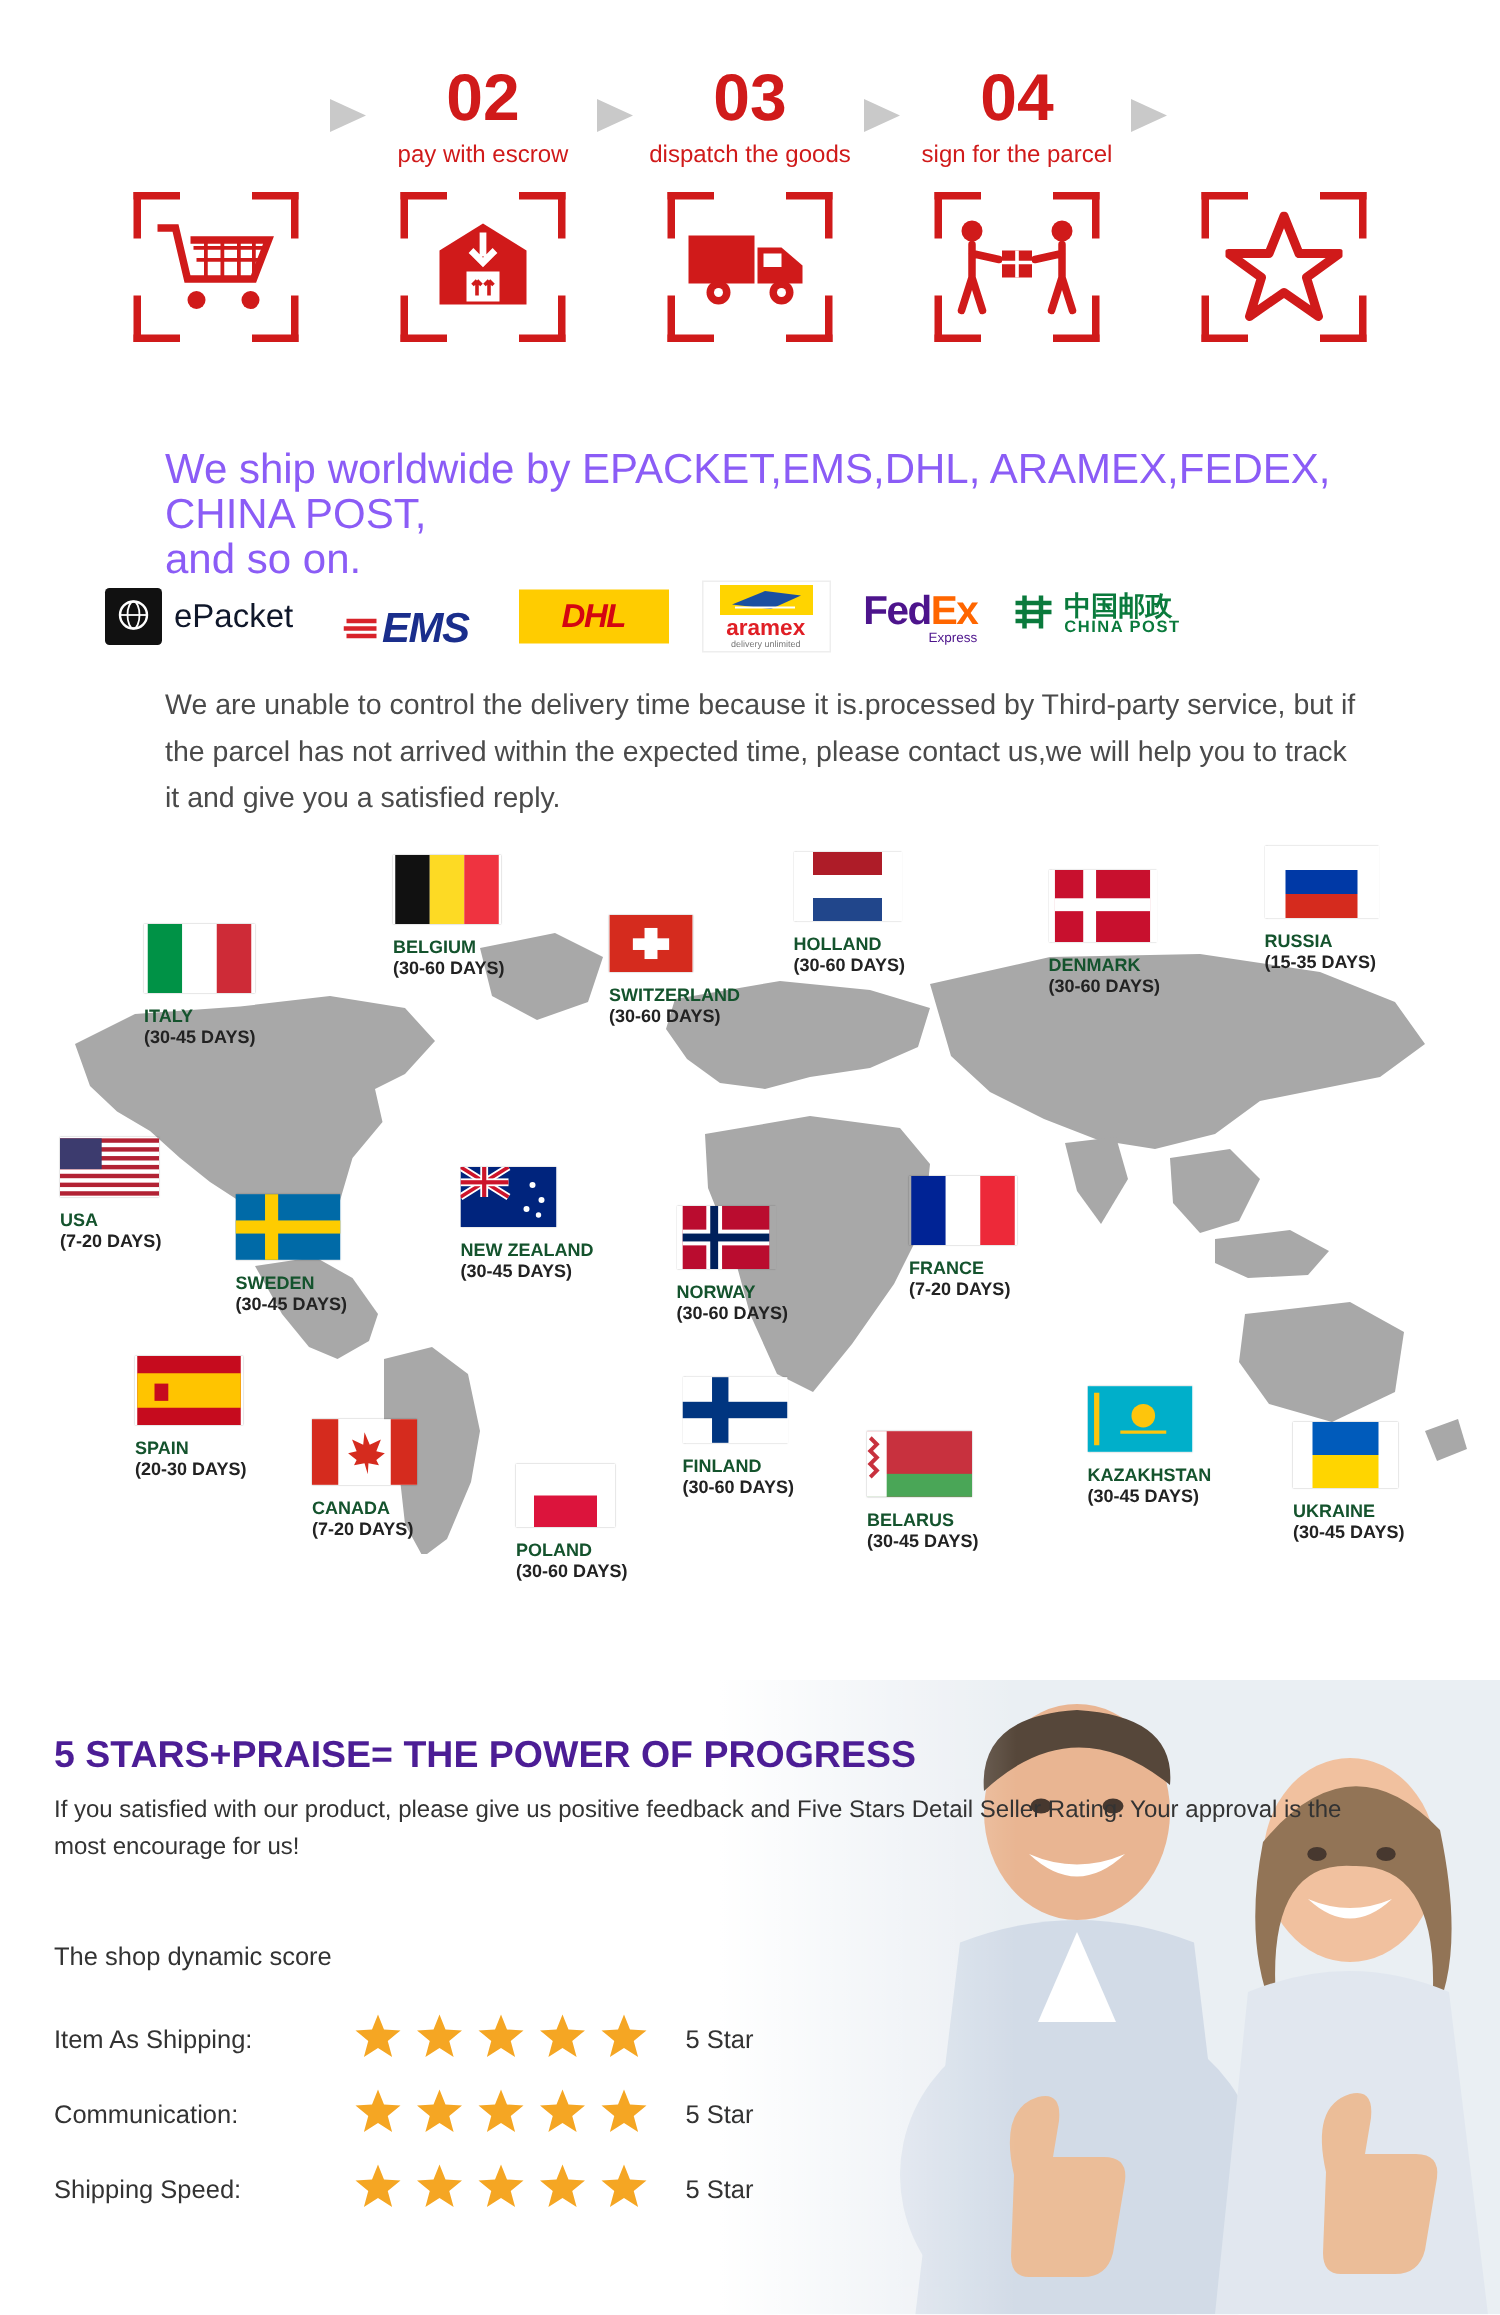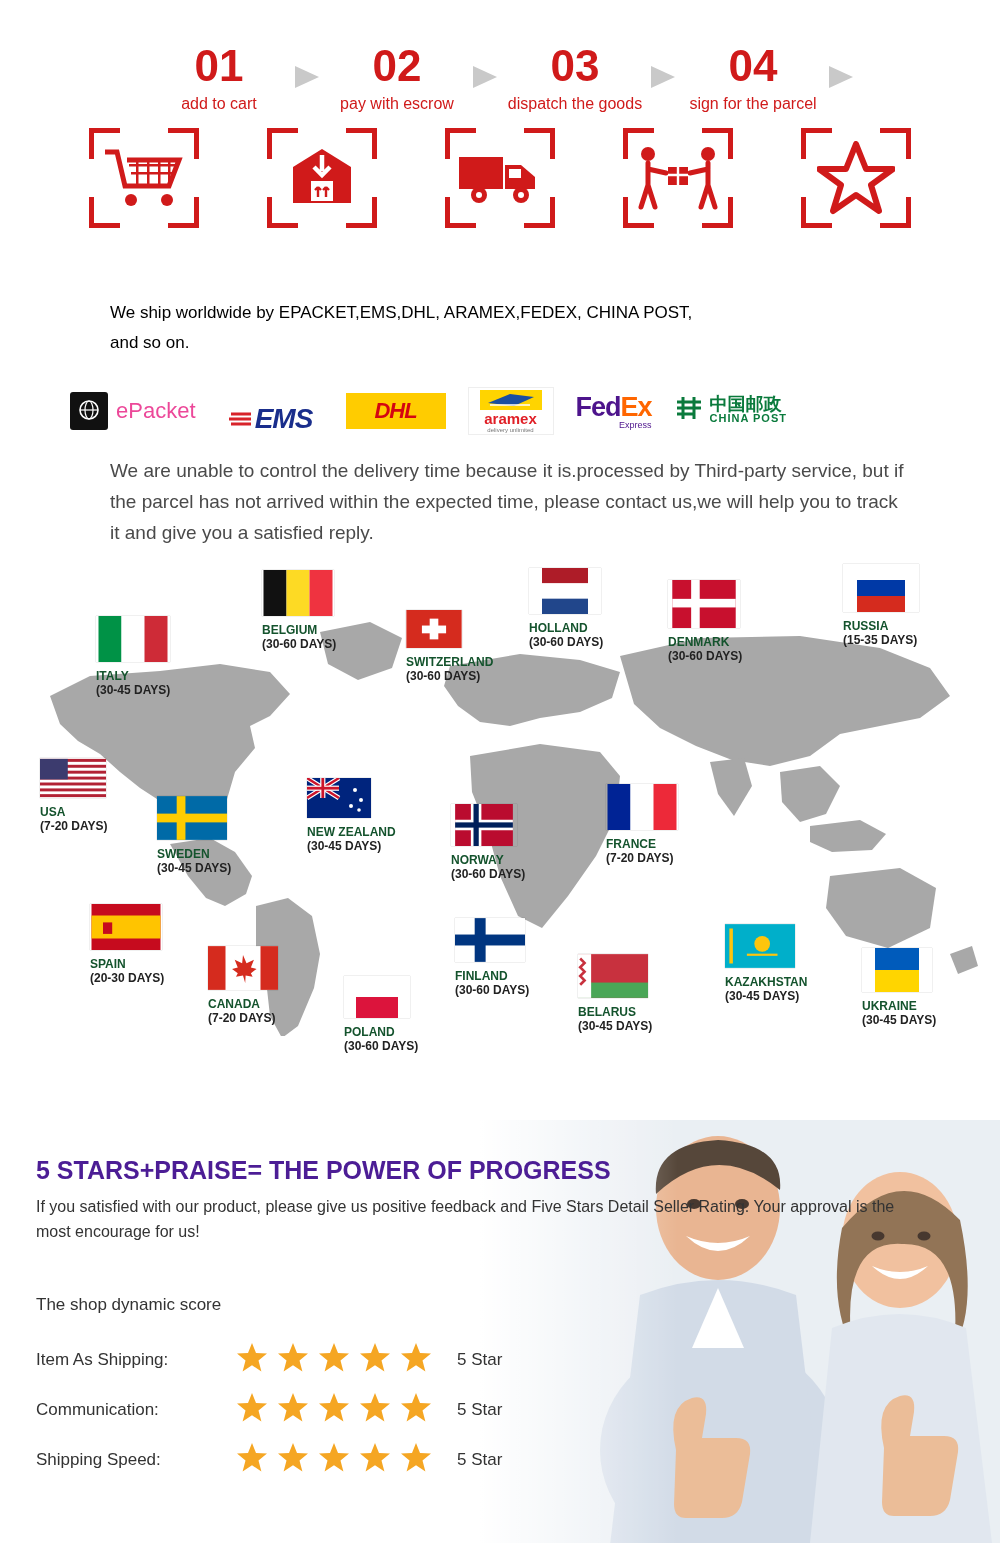--- a/index.html
+++ b/index.html
@@ -22,27 +22,27 @@
   .icon-sep{width:28px;}
   .icon-frame{width:110px;height:100px;position:relative;}
   .icon-frame .corner{position:absolute;width:26px;height:26px;border:5px solid #d01a1a;}
   .icon-frame .tl{left:0;top:0;border-right:none;border-bottom:none;}
   .icon-frame .tr{right:0;top:0;border-left:none;border-bottom:none;}
   .icon-frame .bl{left:0;bottom:0;border-right:none;border-top:none;}
   .icon-frame .br{right:0;bottom:0;border-left:none;border-top:none;}
   .icon-frame .inner{position:absolute;left:0;top:0;width:110px;height:100px;display:flex;align-items:center;justify-content:center;}
 
   
-  .ship-line{position:absolute;left:110px;top:298px;width:820px;font-size:17px;line-height:30px;color:#000000;}
+  .ship-line{position:absolute;left:110px;top:298px;width:820px;font-size:28px;line-height:30px;color:#8b5cf6;}
 
   
   .carriers{position:absolute;left:70px;top:382px;width:880px;height:58px;display:flex;align-items:center;}
   .carrier{display:flex;align-items:center;margin-right:22px;}
   .epacket-globe{width:38px;height:38px;background:#111;border-radius:3px;display:flex;align-items:center;justify-content:center;color:#fff;font-size:9px;flex-direction:column;line-height:9px;}
-  .epacket-text{font-size:22px;color:#ec4899;margin-left:8px;font-family:"Liberation Sans",sans-serif;}
+  .epacket-text{font-size:22px;color:#0f172a;margin-left:8px;font-family:"Liberation Sans",sans-serif;}
   .ems-box{width:106px;height:40px;display:flex;align-items:center;justify-content:center;margin-top:15px;}
   .ems-text{font-size:28px;font-weight:bold;font-style:italic;color:#1a2e8c;letter-spacing:-1px;}
   .dhl-box{width:100px;height:36px;background:#ffcc00;display:flex;align-items:center;justify-content:center;}
   .dhl-text{font-size:22px;font-weight:bold;font-style:italic;color:#d40511;letter-spacing:-1px;}
   .aramex-box{width:84px;height:46px;background:#fff;border:1px solid #eee;display:flex;flex-direction:column;align-items:center;justify-content:center;}
   .aramex-text{font-size:15px;color:#e01f26;font-weight:bold;}
   .aramex-sub{font-size:6px;color:#777;}
   .fedex{display:flex;flex-direction:column;align-items:flex-end;}
   .fedex-main{font-size:27px;font-weight:bold;letter-spacing:-1px;}
   .fedex-fed{color:#4d148c;}
@@ -75,24 +75,20 @@
   .rating-label{width:200px;font-size:17px;color:#333;}
   .stars{display:flex;}
   .star{margin-right:9px;}
   .rating-val{font-size:17px;color:#333;margin-left:16px;}
 </style>
 </head>
 <body>
 
 <div class="steps">
   <div class="steps-row">
-    <div class="step">
-      <div class="step-num">01</div>
-      <div class="step-label">add to cart</div>
-    </div>
     <div class="arrow">
       <svg width="26" height="22" viewBox="0 0 26 22">
           <polygon points="0,0 24,11 0,22" fill="#c9c9c9"></polygon>
         </svg>
     </div>
     <div class="step">
       <div class="step-num">02</div>
       <div class="step-label">pay with escrow</div>
     </div>
     <div class="arrow">
@@ -340,21 +336,21 @@
   <div class="flagitem" style="left:529px;top:12px;">
     <svg class="flag" width="72" height="46" viewBox="0 0 3 3">
         <rect width="3" height="1" y="0" fill="#ae1c28"></rect>
         <rect width="3" height="1" y="1" fill="#fff"></rect>
         <rect width="3" height="1" y="2" fill="#21468b"></rect>
       </svg>
     <div class="fname">HOLLAND</div>
     <div class="fdays">(30-60 DAYS)</div>
   </div>
 
-  <div class="flagitem" style="left:668px;top:24px;">
+  <div class="flagitem" style="left:699px;top:24px;">
     <svg class="flag" width="72" height="48" viewBox="0 0 37 28">
         <rect width="37" height="28" fill="#c8102e"></rect>
         <rect x="0" y="11" width="37" height="5" fill="#fff"></rect>
         <rect x="11" y="0" width="5" height="28" fill="#fff"></rect>
       </svg>
     <div class="fname">DENMARK</div>
     <div class="fdays">(30-60 DAYS)</div>
   </div>
 
   <div class="flagitem" style="left:843px;top:8px;">

